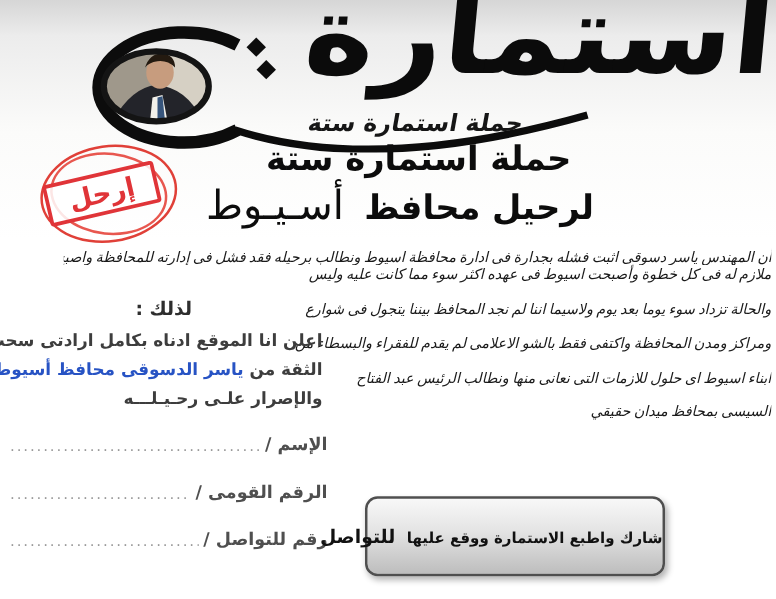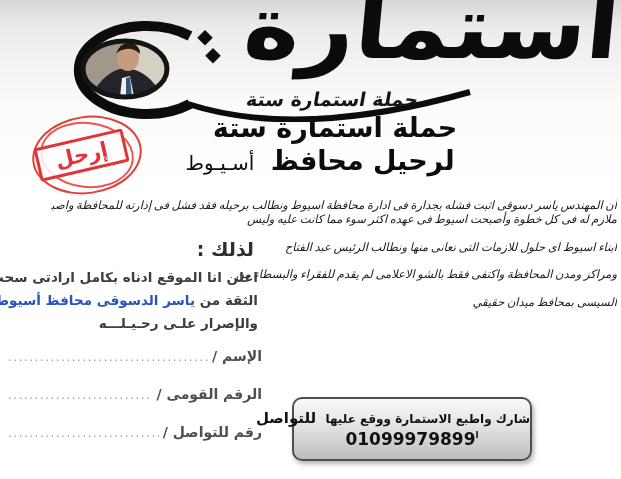--- a/index.html
+++ b/index.html
@@ -34,38 +34,38 @@
   
   .title1{
     position:absolute;top:112px;left:150px;width:370px;margin:0;text-align:center;
     font-size:27px;font-weight:800;color:#0c0c0c;white-space:nowrap;
   }
   .title2{
     position:absolute;top:145px;left:130px;width:380px;margin:0;text-align:center;
     color:#0c0c0c;white-space:nowrap;direction:rtl;
   }
   .title2 .t-bold{font-size:27px;font-weight:800;}
-  .title2 .t-city{font-size:20px;font-weight:400;letter-spacing:3px;margin-right:8px;}
+  .title2 .t-city{font-size:32px;font-weight:400;letter-spacing:3px;margin-right:8px;}
   
   .body-line1{
     position:absolute;top:198px;right:4px;width:566px;margin:0;direction:rtl;
     font-size:11.5px;font-style:italic;white-space:nowrap;overflow:hidden;
     letter-spacing:-0.2px;word-spacing:-1px;text-align:right;color:#1a1a1a;
   }
   .body-lines{position:absolute;top:206px;right:4px;width:384px;direction:rtl;}
   .body-lines p{
     margin:0;height:27.5px;line-height:27.5px;font-size:11.5px;font-style:italic;
     letter-spacing:-0.2px;word-spacing:-1px;color:#1a1a1a;white-space:nowrap;
     overflow:hidden;text-align:right;
   }
   .body-lines p:last-child{}
   
   .pledge{position:absolute;top:238px;left:8px;width:250px;direction:rtl;}
   .pledge h3{
-    margin:0 4px 6px 0;text-align:right;font-size:19px;font-weight:800;color:#2e2e2e;
+    margin:0 4px 6px 0;text-align:center;font-size:15px;font-weight:800;color:#2e2e2e;
   }
   .pledge p{
     margin:0;font-size:13.5px;font-weight:bold;line-height:23px;color:#3d3d3d;
     white-space:nowrap;text-align:right;letter-spacing:-0.2px;
   }
   .pledge .blue{color:#2753c4;}
   
   .sign-form{position:absolute;top:348px;left:8px;width:254px;direction:rtl;}
   .form-row{display:flex;align-items:flex-end;margin-bottom:22px;}
   .form-label{
@@ -134,22 +134,23 @@
 
   <h1 class="title1">حملة استمارة ستة</h1>
   <h2 class="title2">
     <span class="t-bold">لرحيل محافظ</span>
     <span class="t-city">أسـيـوط</span>
   </h2>
 
   <p class="body-line1" dir="rtl">أن المهندس ياسر دسوقى اثبت فشله بجدارة فى ادارة محافظة اسيوط ونطالب برحيله فقد فشل فى إدارته للمحافظة واصبح الفشل</p>
   <div class="body-lines">
       <p>ملازم له فى كل خطوة وأصبحت اسيوط فى عهده اكثر سوء مما كانت عليه وليس</p>
+      <p>والحالة تزداد سوء يوما بعد يوم ولاسيما اننا لم نجد المحافظ بيننا يتجول فى شوارع</p>
+      <p>ومراكز ومدن المحافظة واكتفى فقط بالشو الاعلامى لم يقدم للفقراء والبسطاء من</p>
       <p>ابناء اسيوط اى حلول للازمات التى نعانى منها ونطالب الرئيس عبد الفتاح</p>
-      <p>ومراكز ومدن المحافظة واكتفى فقط بالشو الاعلامى لم يقدم للفقراء والبسطاء من</p>
       <p>السيسى بمحافظ ميدان حقيقي</p>
     </div>
 
   <section class="pledge">
     <h3>لذلك :</h3>
     <p>اعلن انا الموقع ادناه بكامل ارادتى سحب</p>
     <p>
       <span>الثقة من</span>
       <span class="blue">ياسر الدسوقى محافظ أسيوط</span>
     </p>
@@ -169,16 +170,15 @@
       <span class="form-label">رقم للتواصل /</span>
       <span class="dots">............................................................</span>
     </div>
     </section>
 
   <aside class="contact">
     <p class="contact-line">
       <span>شارك واطبع الاستمارة ووقع عليها</span>
       <span class="c-big">للتواصل</span>
     </p>
-    <p class="phone"><span>01099979899</span><span class="mark">ا</span></p>
   </aside>
 
 </div>
 
 </body></html>

